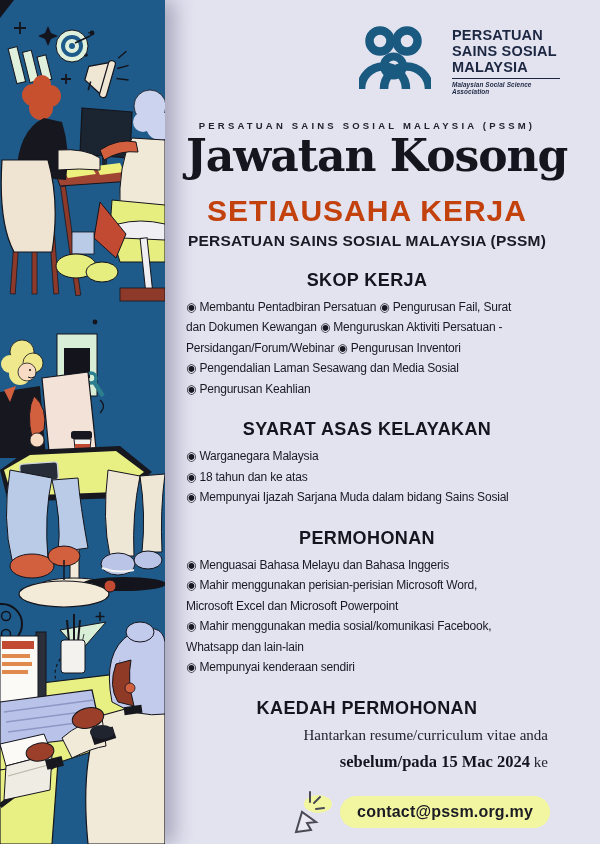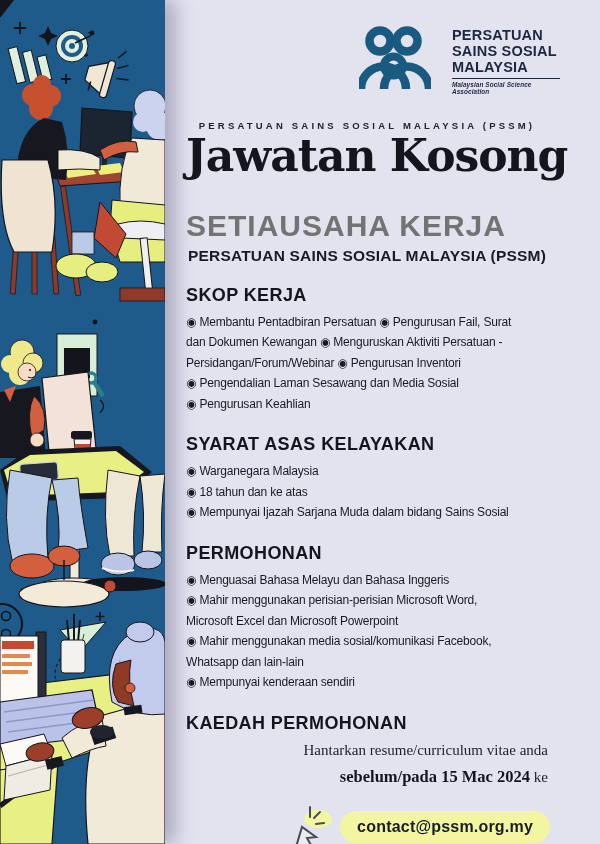--- a/index.html
+++ b/index.html
@@ -24,24 +24,24 @@
   .logo-row{display:flex;justify-content:flex-end;align-items:center;gap:21px;margin-right:-12px;height:72px;}
   .logo-mark{width:72px;height:72px;flex:0 0 auto;}
   .logo-text{width:108px;color:#1c2742;}
   .logo-line{font-weight:bold;font-size:14.5px;line-height:16px;letter-spacing:.2px;}
   .logo-rule{height:1.5px;background:#1c2742;margin:3px 0 2px;}
   .logo-tagline{font-style:italic;font-size:6.4px;font-weight:bold;letter-spacing:.1px;}
   
   .kicker{margin-top:23px;text-align:center;font-size:9.5px;font-weight:bold;letter-spacing:3.2px;color:#23232e;white-space:nowrap;}
   .title{margin:3px 0 0;text-align:center;font-family:"DejaVu Serif","Liberation Serif",serif;
          font-weight:bold;font-size:44px;line-height:1.0;letter-spacing:-1px;color:#15151d;white-space:nowrap;}
-  .position{margin:32px 0 0;text-align:left;font-size:30px;line-height:1.05;font-weight:bold;letter-spacing:1px;color:#737373;white-space:nowrap;}
+  .position{margin:17px 0 0;text-align:center;font-size:30px;line-height:1.05;font-weight:bold;letter-spacing:1px;color:#c2410c;white-space:nowrap;}
   .org{margin-top:5px;text-align:center;font-size:15.5px;font-weight:bold;letter-spacing:.2px;color:#1a1a24;white-space:nowrap;}
   
-  .sec-title{margin:20px 0 6px;text-align:left;font-size:18px;font-weight:bold;letter-spacing:.4px;color:#15151f;}
+  .sec-title{margin:20px 0 6px;text-align:center;font-size:18px;font-weight:bold;letter-spacing:.4px;color:#15151f;}
   .line{font-size:12px;line-height:20.5px;letter-spacing:-.2px;color:#191923;white-space:nowrap;}
   
   .apply-line{margin-top:5px;text-align:right;font-size:15px;line-height:21px;color:#23232e;white-space:nowrap;font-family:Liberation Serif, serif;}
   .apply-line b{font-size:16.5px;color:#141420;}
   .email-row{margin-top:15px;display:flex;justify-content:flex-end;align-items:center;gap:6px;margin-right:-2px;}
   .cursor-wrap{width:46px;height:48px;flex:0 0 auto;}
   .email-pill{
     display:inline-block;background:#f2f6a0;border-radius:18px;
     padding:7px 17px;font-weight:bold;font-size:16px;color:#1b1b24;
     text-decoration:none;letter-spacing:.2px;white-space:nowrap;

